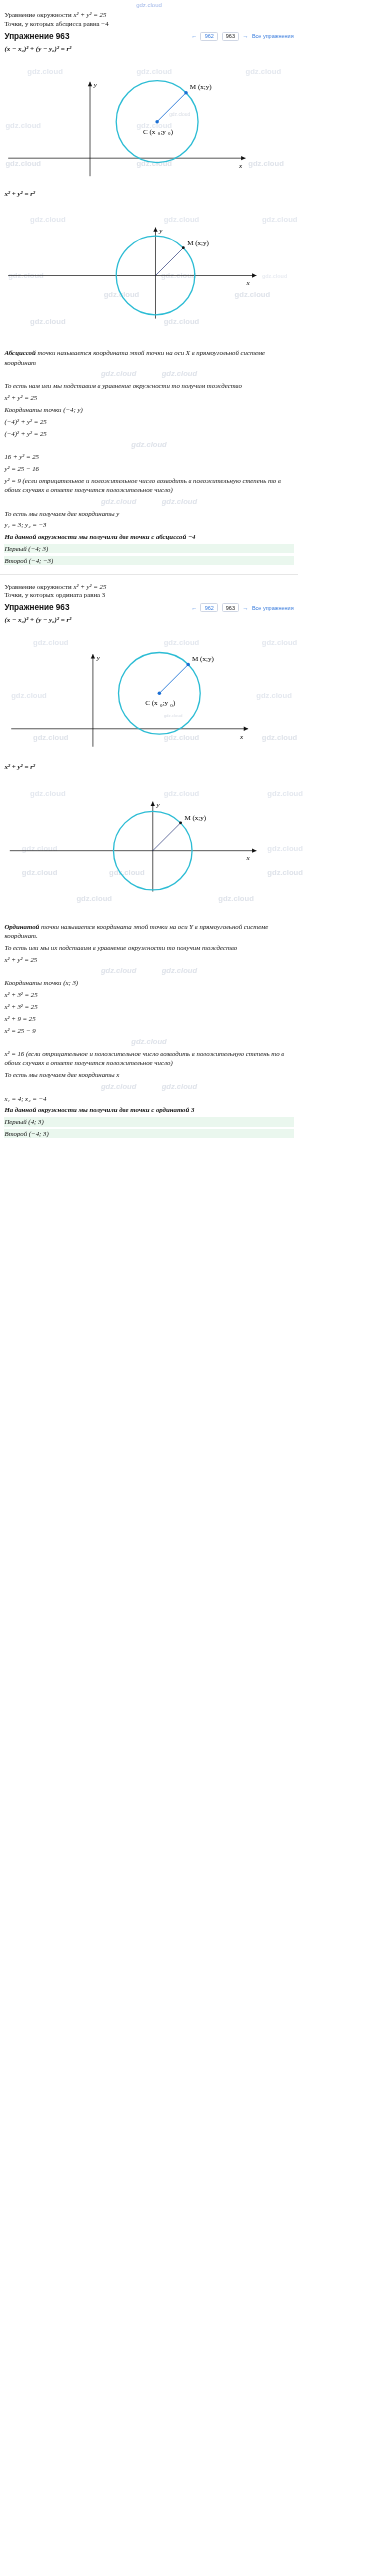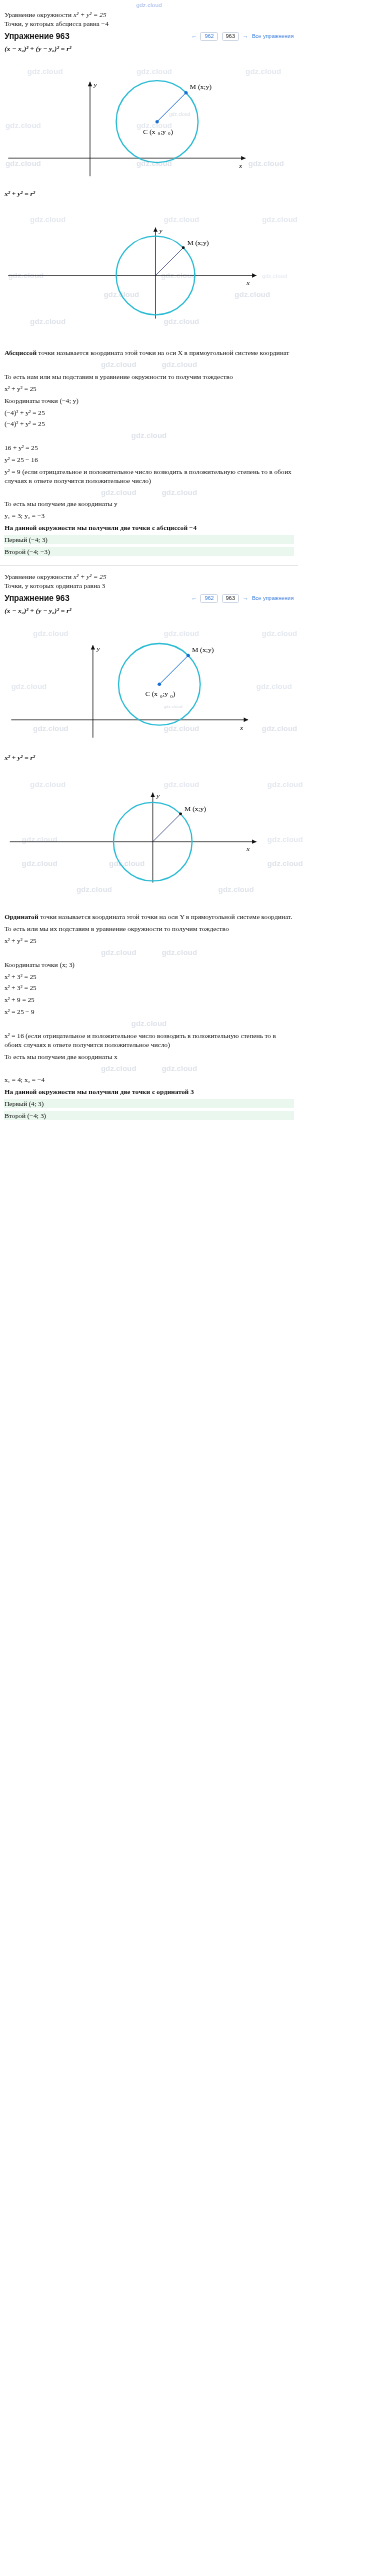--- a/index.html
+++ b/index.html
@@ -78,21 +78,21 @@
     font-family: "Liberation Sans", sans-serif;
     font-weight: bold;
     font-size: 7.6px;
     pointer-events: none;
     user-select: none;
     position: absolute;
     white-space: nowrap;
   }
   .figwrap { position: relative; margin: 1.1px 0 3.3px 0; }
 
-  .txtblock { padding: 2.2px 4.4px; position: relative; }
+  .txtblock { padding: 2.2px 4.4px; position: relative; font-style: italic; }
   .txtblock p { margin: 2.7px 0; font-size: 6.8px; line-height: 1.35; }
   .hl { background: #eaf7ee; }
   .bold { font-weight: bold; }
 
   .sep { border-top: 0.5px solid #e6e6e6; margin: 4.4px 0; }
 
   .mathline { font-family:"Liberation Serif", serif; font-size: 7px; margin: 2.2px 0; }
 </style>
 </head>
 <body>

